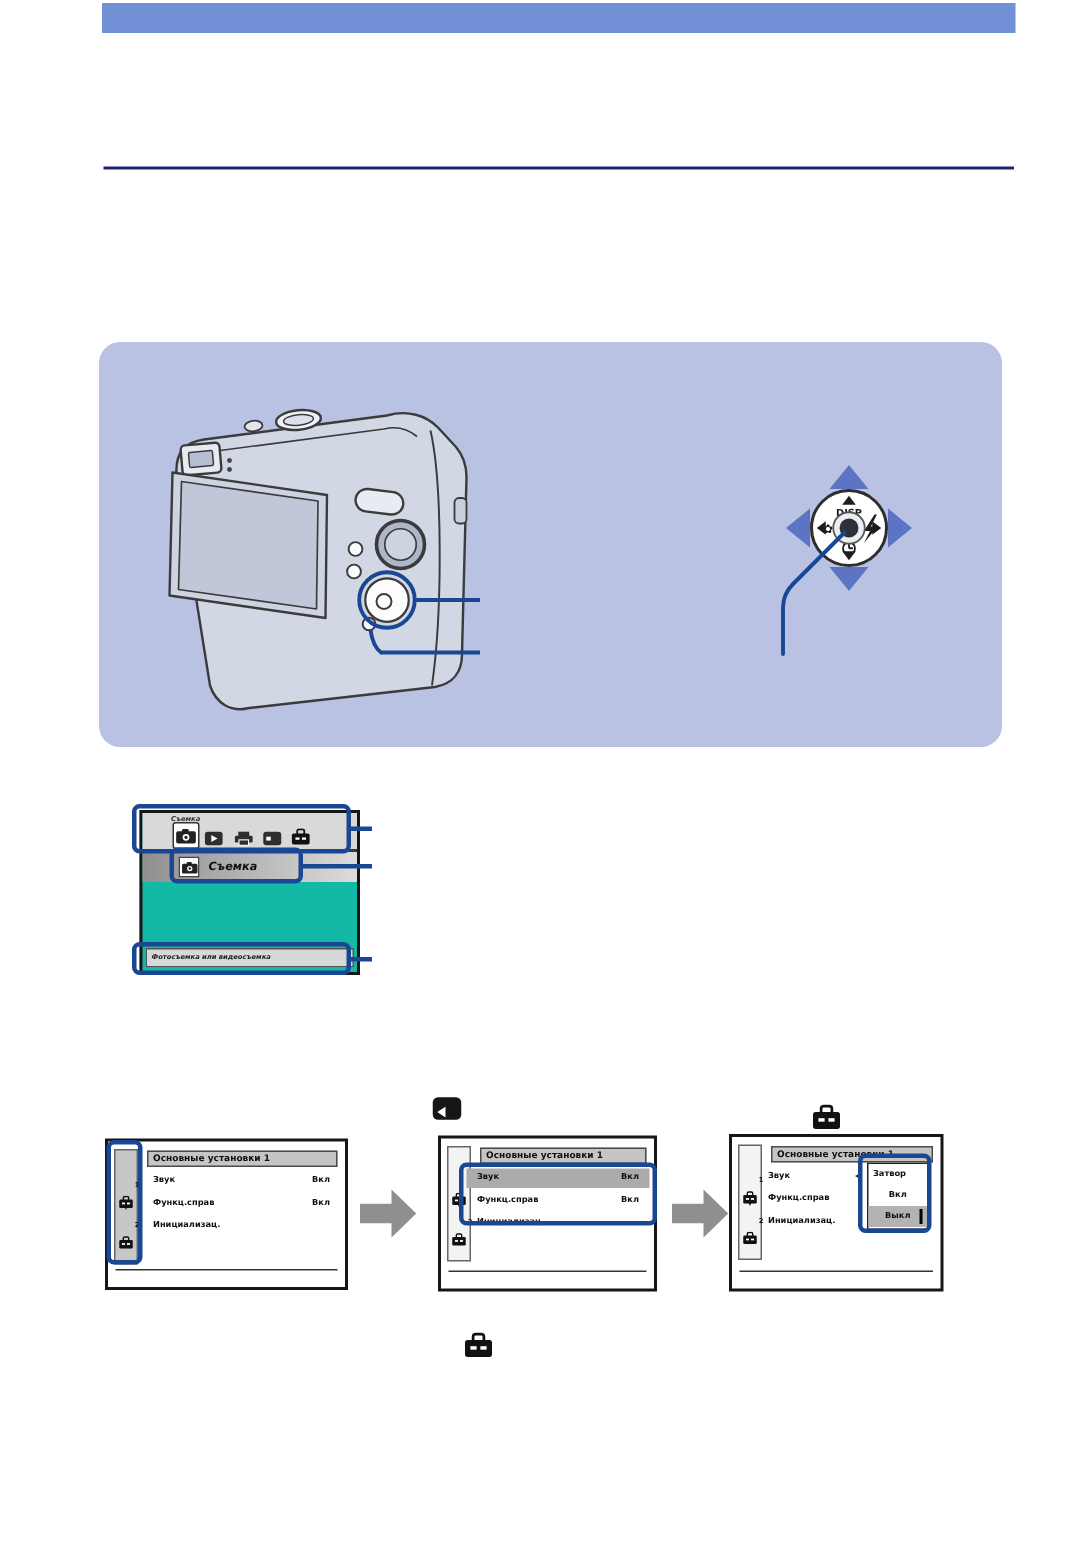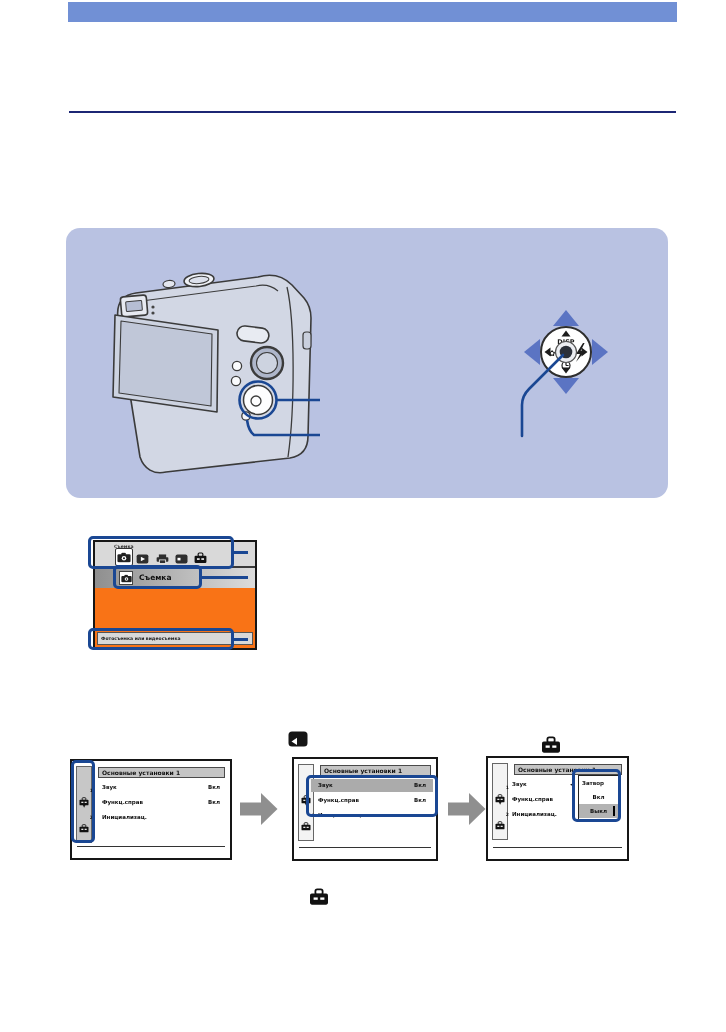--- a/index.html
+++ b/index.html
@@ -11,21 +11,21 @@
   .header-bar { position:absolute; left:68px; top:2px; width:609px; height:20px; background:#7190d5; }
   .rule { position:absolute; left:69px; top:111px; width:607px; height:2px; background:#1c2674; }
   .panel { position:absolute; left:66px; top:228px; width:602px; height:270px; background:#b9c2e2; border-radius:14px; }
   .panel-art { position:absolute; left:0; top:0; }
 
   
   .corect { position:absolute; border:3px solid #1a4793; border-radius:5px; }
   .coline { position:absolute; height:3px; background:#1a4793; }
 
   
-  .home { position:absolute; left:93px; top:540px; width:164px; height:110px; background:#f97316; border:2px solid #161616; }
+  .home { position:absolute; left:93px; top:540px; width:147px; height:110px; background:#14b8a6; border:2px solid #161616;font-style:italic; }
   .home .bar { position:absolute; left:0; top:0; right:0; height:26px; background:#d9d9d9; border-bottom:2px solid #3a3a3a; }
   .home .cat { position:absolute; left:19px; top:2px; font-size:4.5px; font-weight:bold; color:#333; }
   .home .selbox { position:absolute; left:20px; top:6px; width:18px; height:18px; background:#fff; border:1px solid #333; border-radius:2px; display:flex; align-items:center; justify-content:center; }
   .home .bicon { position:absolute; top:12px; }
   .home .band { position:absolute; left:0; top:26px; right:0; height:20px; background:linear-gradient(to right,#8f8f8f,#dcdcdc); }
   .home .bandbox { position:absolute; left:24px; top:29px; width:14px; height:14px; background:#fff; border:1px solid #444; display:flex; align-items:center; justify-content:center; }
   .home .bandlabel { position:absolute; left:44px; top:31px; font-size:7.5px; font-weight:bold; color:#101010; }
   .home .foot { position:absolute; left:2px; right:2px; bottom:3px; height:13px; background:#d8d8d8; border:1px solid #555; font-size:4.5px; font-weight:bold; line-height:11px; padding-left:3px; color:#222; }
 
   

